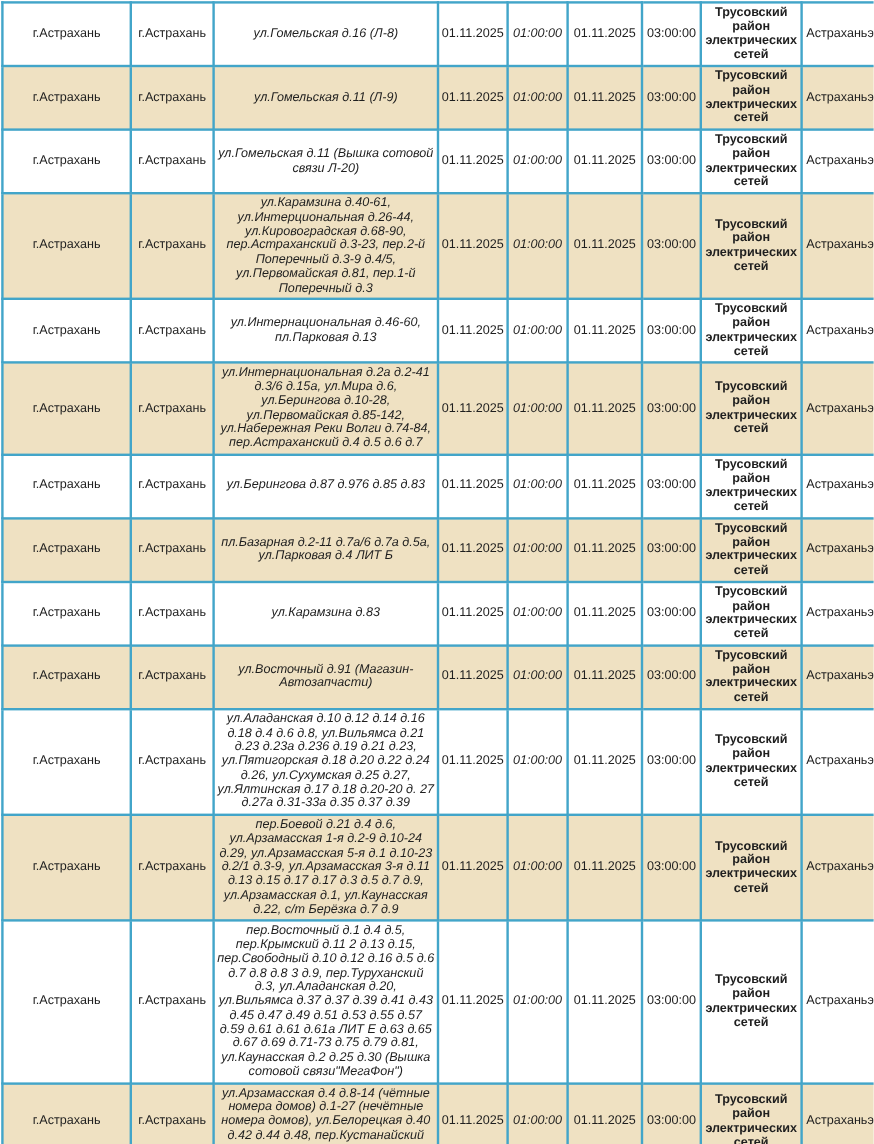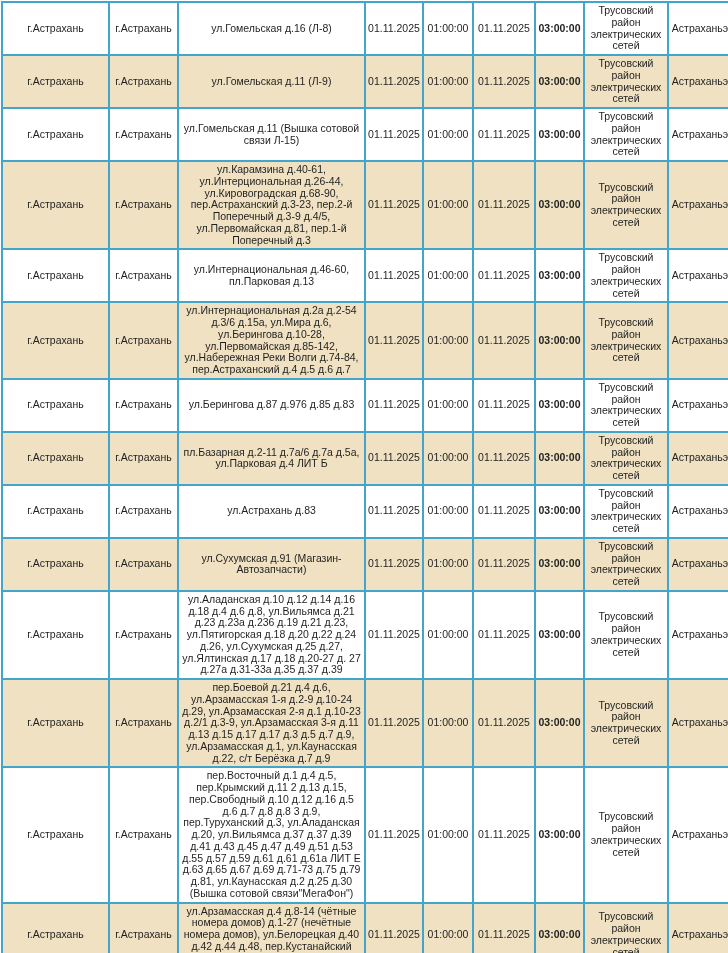--- a/index.html
+++ b/index.html
@@ -29,26 +29,26 @@
     word-wrap: break-word;
     overflow-wrap: break-word;
     background: #ffffff;
   }
   
   tbody tr:nth-child(even) td {
     background: #efe1c2;
   }
   td.col-city     { width: 101px; }
   td.col-locality { width: 63px; }
-  td.col-address  { width: 181px; }
+  td.col-address  { width: 181px; font-style: italic; }
   td.col-date     { width: 52px; white-space: nowrap; }
-  td.col-time     { width: 44px; white-space: nowrap; }
+  td.col-time     { width: 44px; white-space: nowrap; font-style: italic; }
   td.col-date2    { width: 56px; white-space: nowrap; }
-  td.col-time2    { width: 43px; white-space: nowrap; font-weight: bold; }
-  td.col-network  { width: 78px; }
+  td.col-time2    { width: 43px; white-space: nowrap; }
+  td.col-network  { width: 78px; font-weight: bold; }
   td.col-company  { width: 85px; white-space: nowrap; font-size: 10.3px; }
 </style>
 </head>
 <body>
 
 <div class="page">
   <table class="outage-table">
     <tbody>
         <tr>
     <td class="col-city">г.Астрахань</td>
@@ -68,21 +68,21 @@
     <td class="col-date">01.11.2025</td>
     <td class="col-time">01:00:00</td>
     <td class="col-date2">01.11.2025</td>
     <td class="col-time2">03:00:00</td>
     <td class="col-network">Трусовский район электрических сетей</td>
     <td class="col-company">Астраханьэнерго</td>
   </tr>
         <tr>
     <td class="col-city">г.Астрахань</td>
     <td class="col-locality">г.Астрахань</td>
-    <td class="col-address">ул.Гомельская д.11 (Вышка сотовой связи Л-15)</td>
+    <td class="col-address">ул.Гомельская д.11 (Вышка сотовой связи Л-20)</td>
     <td class="col-date">01.11.2025</td>
     <td class="col-time">01:00:00</td>
     <td class="col-date2">01.11.2025</td>
     <td class="col-time2">03:00:00</td>
     <td class="col-network">Трусовский район электрических сетей</td>
     <td class="col-company">Астраханьэнерго</td>
   </tr>
         <tr>
     <td class="col-city">г.Астрахань</td>
     <td class="col-locality">г.Астрахань</td>
@@ -101,21 +101,21 @@
     <td class="col-date">01.11.2025</td>
     <td class="col-time">01:00:00</td>
     <td class="col-date2">01.11.2025</td>
     <td class="col-time2">03:00:00</td>
     <td class="col-network">Трусовский район электрических сетей</td>
     <td class="col-company">Астраханьэнерго</td>
   </tr>
         <tr>
     <td class="col-city">г.Астрахань</td>
     <td class="col-locality">г.Астрахань</td>
-    <td class="col-address">ул.Интернациональная д.2а д.2-54 д.3/6 д.15а, ул.Мира д.6, ул.Берингова д.10-28, ул.Первомайская д.85-142, ул.Набережная Реки Волги д.74-84, пер.Астраханский д.4 д.5 д.6 д.7</td>
+    <td class="col-address">ул.Интернациональная д.2а д.2-41 д.3/6 д.15а, ул.Мира д.6, ул.Берингова д.10-28, ул.Первомайская д.85-142, ул.Набережная Реки Волги д.74-84, пер.Астраханский д.4 д.5 д.6 д.7</td>
     <td class="col-date">01.11.2025</td>
     <td class="col-time">01:00:00</td>
     <td class="col-date2">01.11.2025</td>
     <td class="col-time2">03:00:00</td>
     <td class="col-network">Трусовский район электрических сетей</td>
     <td class="col-company">Астраханьэнерго</td>
   </tr>
         <tr>
     <td class="col-city">г.Астрахань</td>
     <td class="col-locality">г.Астрахань</td>
@@ -134,54 +134,54 @@
     <td class="col-date">01.11.2025</td>
     <td class="col-time">01:00:00</td>
     <td class="col-date2">01.11.2025</td>
     <td class="col-time2">03:00:00</td>
     <td class="col-network">Трусовский район электрических сетей</td>
     <td class="col-company">Астраханьэнерго</td>
   </tr>
         <tr>
     <td class="col-city">г.Астрахань</td>
     <td class="col-locality">г.Астрахань</td>
-    <td class="col-address">ул.Астрахань д.83</td>
-    <td class="col-date">01.11.2025</td>
-    <td class="col-time">01:00:00</td>
-    <td class="col-date2">01.11.2025</td>
-    <td class="col-time2">03:00:00</td>
-    <td class="col-network">Трусовский район электрических сетей</td>
-    <td class="col-company">Астраханьэнерго</td>
-  </tr>
-        <tr>
-    <td class="col-city">г.Астрахань</td>
-    <td class="col-locality">г.Астрахань</td>
-    <td class="col-address">ул.Сухумская д.91 (Магазин-Автозапчасти)</td>
-    <td class="col-date">01.11.2025</td>
-    <td class="col-time">01:00:00</td>
-    <td class="col-date2">01.11.2025</td>
-    <td class="col-time2">03:00:00</td>
-    <td class="col-network">Трусовский район электрических сетей</td>
-    <td class="col-company">Астраханьэнерго</td>
-  </tr>
-        <tr>
-    <td class="col-city">г.Астрахань</td>
-    <td class="col-locality">г.Астрахань</td>
-    <td class="col-address">ул.Аладанская д.10 д.12 д.14 д.16 д.18 д.4 д.6 д.8, ул.Вильямса д.21 д.23 д.23а д.236 д.19 д.21 д.23, ул.Пятигорская д.18 д.20 д.22 д.24 д.26, ул.Сухумская д.25 д.27, ул.Ялтинская д.17 д.18 д.20-27 д. 27 д.27а д.31-33а д.35 д.37 д.39</td>
-    <td class="col-date">01.11.2025</td>
-    <td class="col-time">01:00:00</td>
-    <td class="col-date2">01.11.2025</td>
-    <td class="col-time2">03:00:00</td>
-    <td class="col-network">Трусовский район электрических сетей</td>
-    <td class="col-company">Астраханьэнерго</td>
-  </tr>
-        <tr>
-    <td class="col-city">г.Астрахань</td>
-    <td class="col-locality">г.Астрахань</td>
-    <td class="col-address">пер.Боевой д.21 д.4 д.6, ул.Арзамасская 1-я д.2-9 д.10-24 д.29, ул.Арзамасская 2-я д.1 д.10-23 д.2/1 д.3-9, ул.Арзамасская 3-я д.11 д.13 д.15 д.17 д.17 д.3 д.5 д.7 д.9, ул.Арзамасская д.1, ул.Каунасская д.22, с/т Берёзка д.7 д.9</td>
+    <td class="col-address">ул.Карамзина д.83</td>
+    <td class="col-date">01.11.2025</td>
+    <td class="col-time">01:00:00</td>
+    <td class="col-date2">01.11.2025</td>
+    <td class="col-time2">03:00:00</td>
+    <td class="col-network">Трусовский район электрических сетей</td>
+    <td class="col-company">Астраханьэнерго</td>
+  </tr>
+        <tr>
+    <td class="col-city">г.Астрахань</td>
+    <td class="col-locality">г.Астрахань</td>
+    <td class="col-address">ул.Восточный д.91 (Магазин-Автозапчасти)</td>
+    <td class="col-date">01.11.2025</td>
+    <td class="col-time">01:00:00</td>
+    <td class="col-date2">01.11.2025</td>
+    <td class="col-time2">03:00:00</td>
+    <td class="col-network">Трусовский район электрических сетей</td>
+    <td class="col-company">Астраханьэнерго</td>
+  </tr>
+        <tr>
+    <td class="col-city">г.Астрахань</td>
+    <td class="col-locality">г.Астрахань</td>
+    <td class="col-address">ул.Аладанская д.10 д.12 д.14 д.16 д.18 д.4 д.6 д.8, ул.Вильямса д.21 д.23 д.23а д.236 д.19 д.21 д.23, ул.Пятигорская д.18 д.20 д.22 д.24 д.26, ул.Сухумская д.25 д.27, ул.Ялтинская д.17 д.18 д.20-20 д. 27 д.27а д.31-33а д.35 д.37 д.39</td>
+    <td class="col-date">01.11.2025</td>
+    <td class="col-time">01:00:00</td>
+    <td class="col-date2">01.11.2025</td>
+    <td class="col-time2">03:00:00</td>
+    <td class="col-network">Трусовский район электрических сетей</td>
+    <td class="col-company">Астраханьэнерго</td>
+  </tr>
+        <tr>
+    <td class="col-city">г.Астрахань</td>
+    <td class="col-locality">г.Астрахань</td>
+    <td class="col-address">пер.Боевой д.21 д.4 д.6, ул.Арзамасская 1-я д.2-9 д.10-24 д.29, ул.Арзамасская 5-я д.1 д.10-23 д.2/1 д.3-9, ул.Арзамасская 3-я д.11 д.13 д.15 д.17 д.17 д.3 д.5 д.7 д.9, ул.Арзамасская д.1, ул.Каунасская д.22, с/т Берёзка д.7 д.9</td>
     <td class="col-date">01.11.2025</td>
     <td class="col-time">01:00:00</td>
     <td class="col-date2">01.11.2025</td>
     <td class="col-time2">03:00:00</td>
     <td class="col-network">Трусовский район электрических сетей</td>
     <td class="col-company">Астраханьэнерго</td>
   </tr>
         <tr>
     <td class="col-city">г.Астрахань</td>
     <td class="col-locality">г.Астрахань</td>

